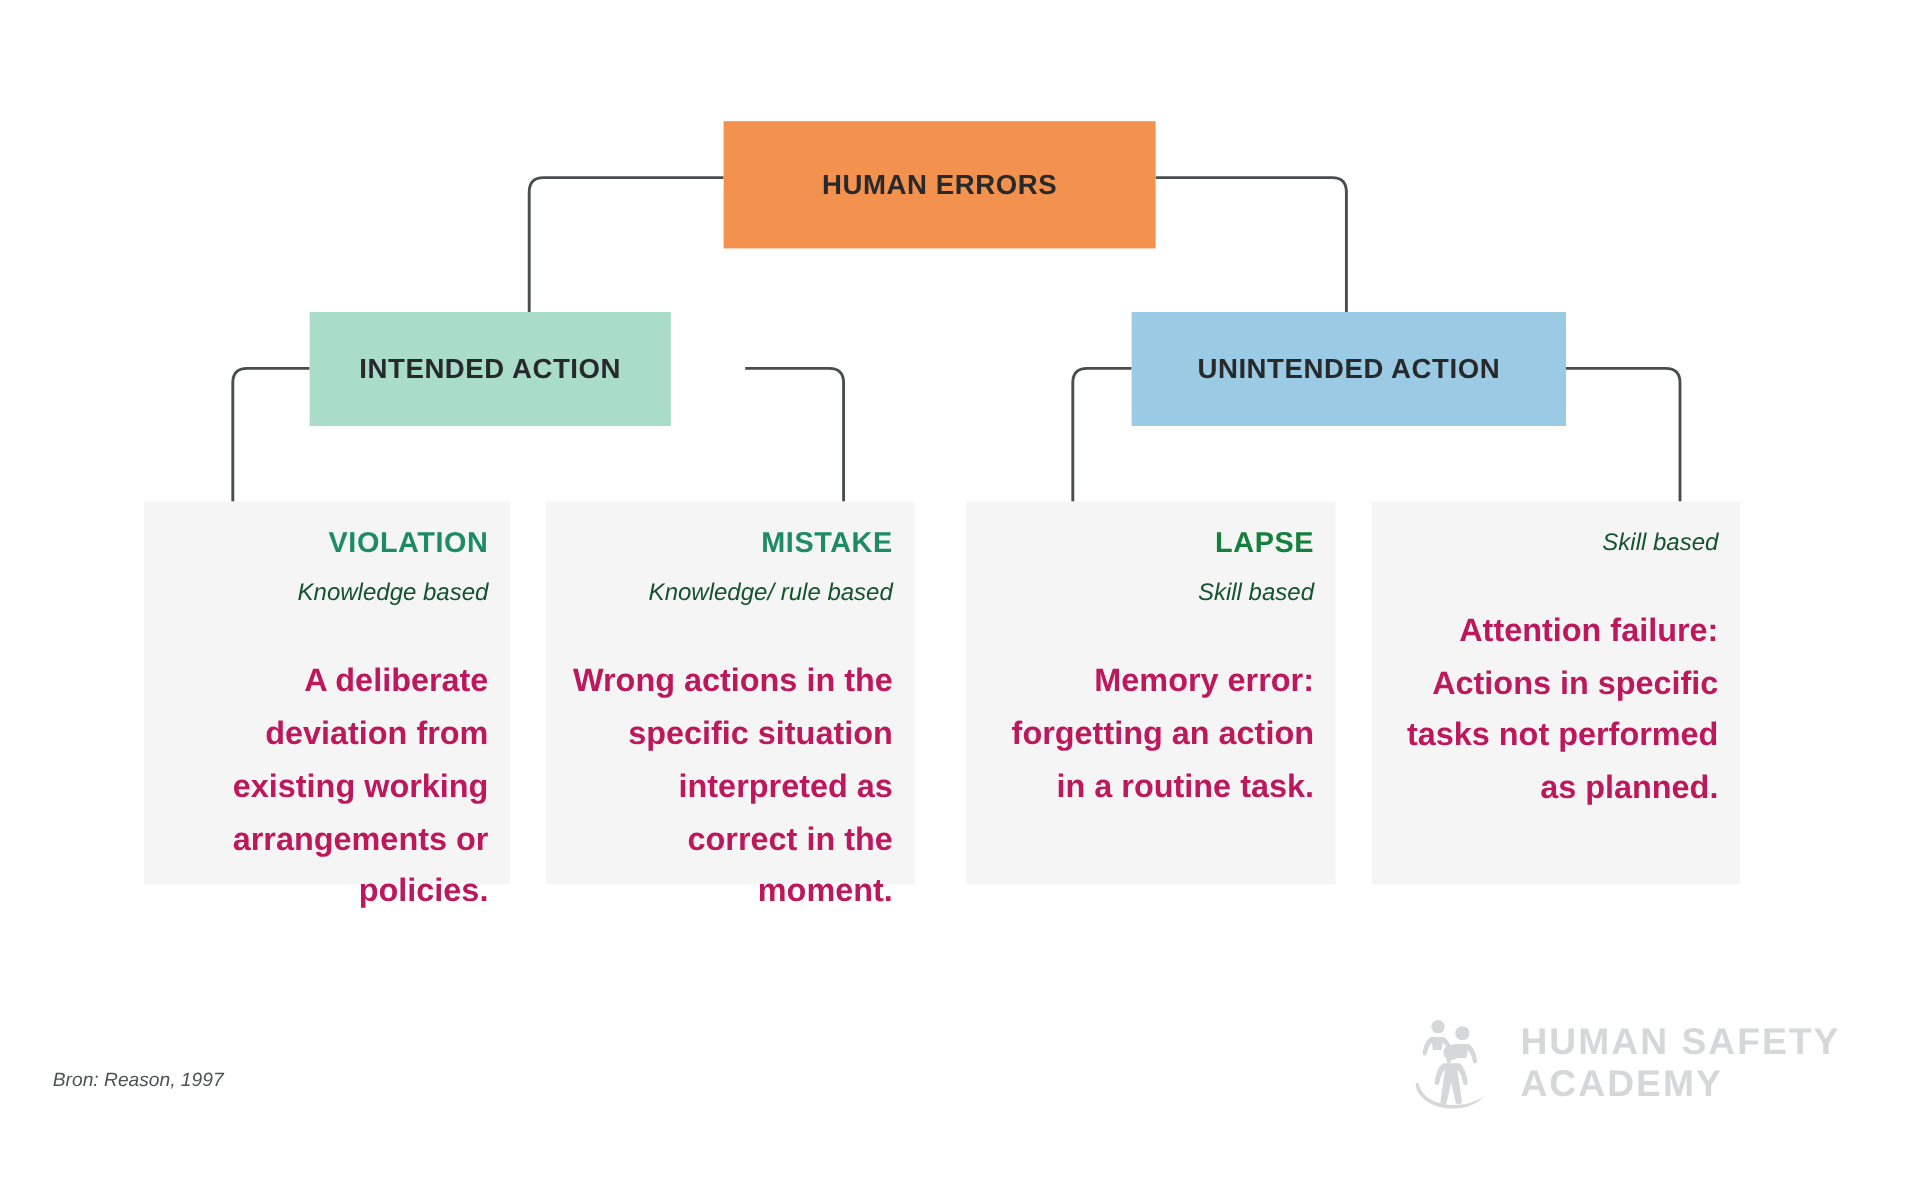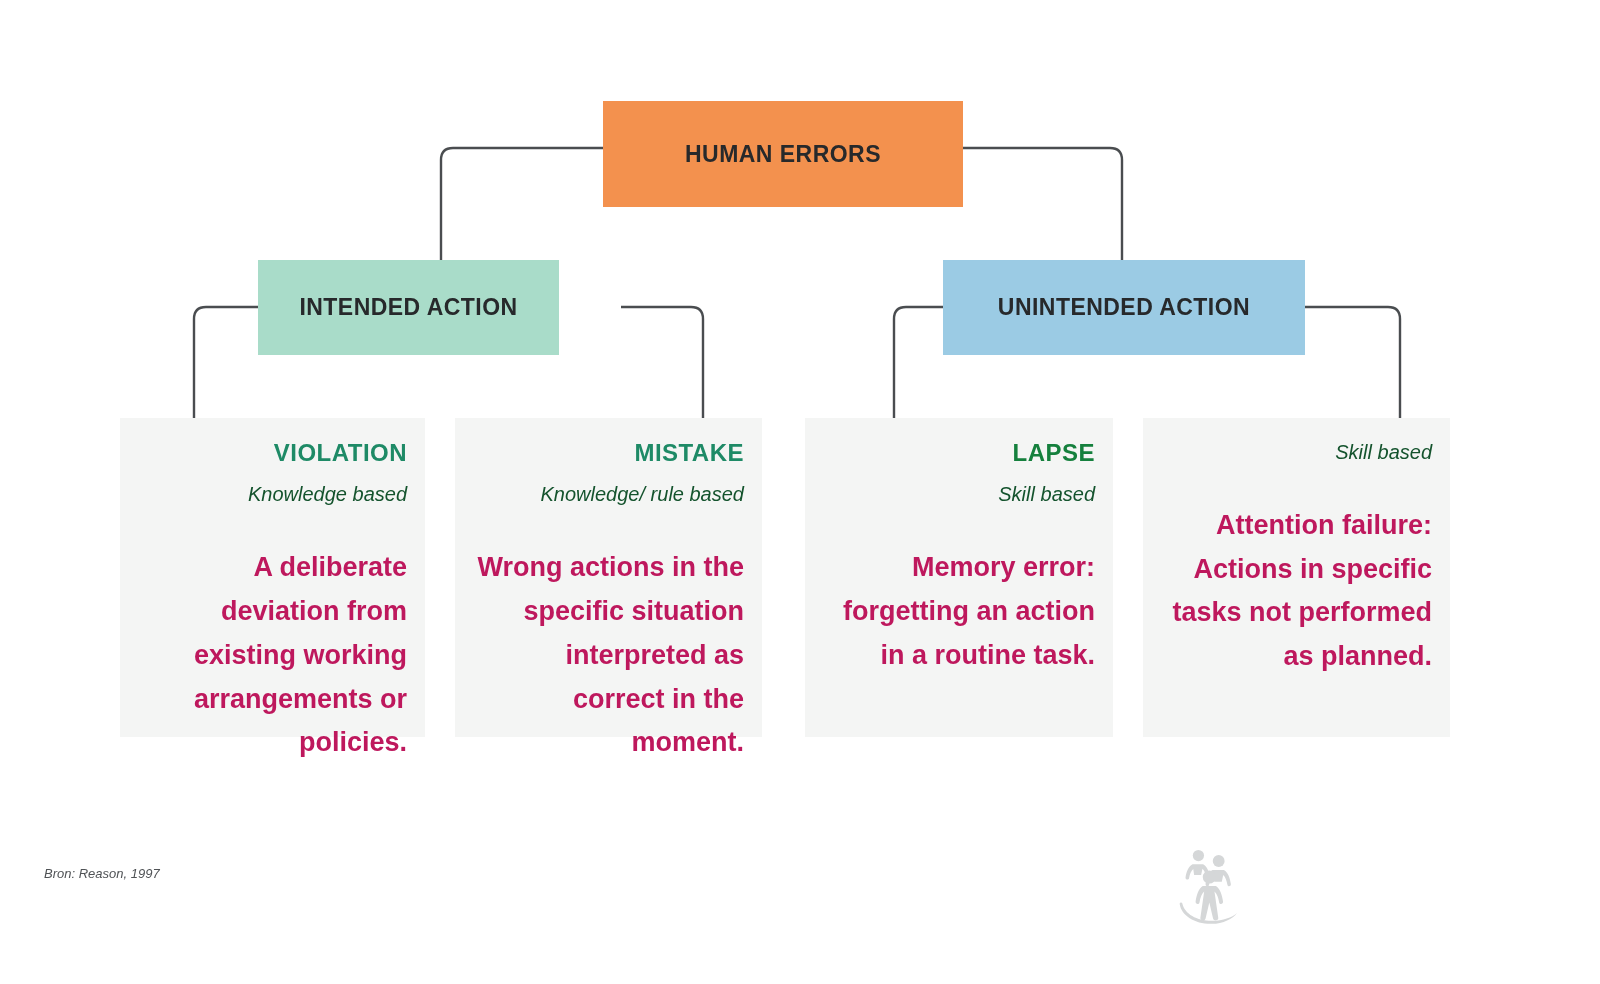--- a/index.html
+++ b/index.html
@@ -109,22 +109,22 @@
     color: #be185d;
     line-height: 1.62;
     margin: 0;
     font-weight: bold;
   }
 
   
   #source-note {
     position: absolute;
     left: 44px;
-    top: 866px;
-    font-size: 13px;
+    top: 892px;
+    font-size: 16px;
     font-style: italic;
     color: #4f5255;
   }
 
   #logo {
     position: absolute;
     left: 1175px;
     top: 836px;
     width: 360px;
     height: 100px;
@@ -217,15 +217,19 @@
 
         <path d="M48 31.5 C42.5 34.8 40.2 42.2 39.2 49.5 C38.9 52.6 43 53.6 43.7 50.4 C44.7 45.2 46.3 40.5 49.2 38 L50.3 46.5 L60 46.5 L61.8 37.8 C64.8 40.3 66.3 45.3 67.2 50.4 C67.9 53.6 72 52.6 71.6 49.5 C70.6 42.2 68.2 34.8 62.7 31.5 Z"></path>
 
         <circle cx="44" cy="40.5" r="8.4"></circle>
 
         <path d="M35.5 52 C30 55.5 27.5 64 26.4 72 C26 75.5 30.6 76.6 31.4 73 C32.4 67 34.2 61.8 37.4 59 L32.5 93 C32.1 96.6 38.4 97.4 39.2 93.8 L44 73 L48.8 93.8 C49.6 97.4 55.9 96.6 55.5 93 L50.6 59 C53.8 61.8 55.6 67 56.6 73 C57.4 76.6 62 75.5 61.6 72 C60.5 64 58 55.5 52.5 52 Z"></path>
 
         <path d="M6 75 C8 90 26 101 47 100.5 C62 100.2 74 94 79.5 86.5 C73 92.4 61.5 96.4 48 96.6 C28.5 96.9 12.5 88.5 9.3 74.2 C8.9 72.4 5.8 72.8 6 75 Z"></path>
       </g>
     </svg>
+    <div id="logo-text">
+      <div>HUMAN SAFETY</div>
+      <div>ACADEMY</div>
+    </div>
   </div>
 
 </div>
 
 </body></html>

